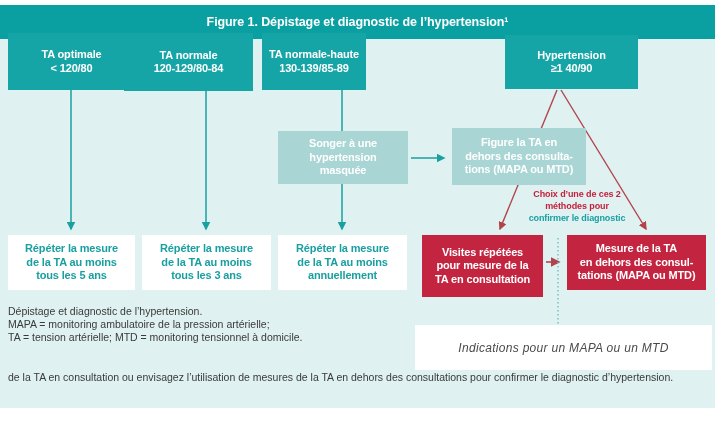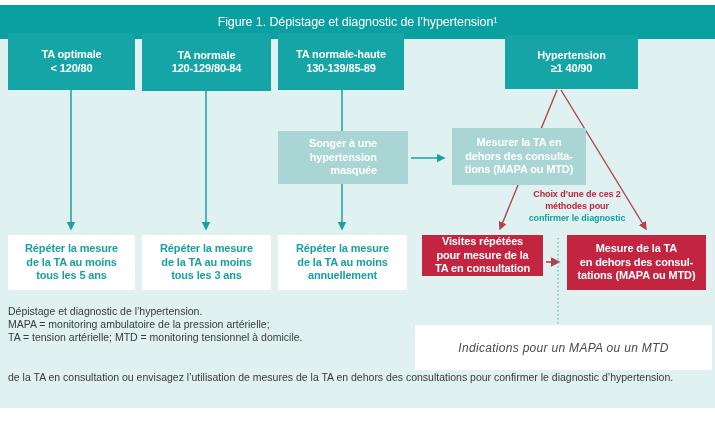--- a/index.html
+++ b/index.html
@@ -5,38 +5,38 @@
   :root{
     --teal-bar:#0aa0a2; --teal-box:#15a5a6; --teal-light-box:#a9d6d4;
     --mint-bg:#dff1f0; --crimson-box:#c32440; --red-line:#b2434c;
     --teal-text:#189fa1; --teal-line:#1aa0a1; --body-text:#3a3a3a;
   }
   html,body{margin:0;padding:0;}
   body{font-family:"Liberation Sans",sans-serif;background:#fff;}
   #figure{position:relative;width:715px;height:430px;background:#fff;overflow:hidden;}
   #mint{position:absolute;left:0;top:27px;width:715px;height:381px;background:var(--mint-bg,#dff1f0);}
   #titlebar{position:absolute;left:0;top:5px;width:715px;height:34px;background:var(--teal-bar,#0aa0a2);
-    color:#fff;font-weight:normal;font-size:12.5px;display:flex;align-items:center;justify-content:center;letter-spacing:-0.1px;}
+    color:#fff;font-weight:bold;font-size:12.5px;display:flex;align-items:center;justify-content:center;letter-spacing:-0.1px;}
   svg.connectors{position:absolute;left:0;top:0;width:715px;height:430px;pointer-events:none;}
   .box{position:absolute;display:flex;align-items:center;justify-content:center;text-align:center;
     white-space:pre-line;font-weight:bold;letter-spacing:-0.15px;line-height:1.22;}
   .teal{background:var(--teal-box,#15a5a6);color:#fff;font-size:11px;}
   .lightteal{background:var(--teal-light-box,#a9d6d4);color:#fff;font-size:11px;}
   .white{background:#fff;color:var(--teal-text,#189fa1);font-size:11px;}
   .red{background:var(--crimson-box,#c32440);color:#fff;font-size:11px;}
   .b-a{left:8px;top:33px;width:127px;height:57px;}
-  .b-b{left:142px;top:33px;width:129px;height:58px;justify-content:center;}
-  .b-c{left:278px;top:33px;width:126px;height:57px;text-align:center;}
+  .b-b{left:124px;top:33px;width:129px;height:58px;justify-content:center;}
+  .b-c{left:262px;top:33px;width:104px;height:57px;text-align:center;}
   .b-d{left:505px;top:35px;width:133px;height:54px;}
-  .b-songer{left:278px;top:131px;width:130px;height:53px;text-align:right;}
+  .b-songer{left:278px;top:131px;width:130px;height:53px;}
   .b-mesurer{left:452px;top:128px;width:134px;height:57px;}
   .b-w1{left:8px;top:235px;width:127px;height:55px;}
   .b-w2{left:142px;top:235px;width:129px;height:55px;}
   .b-w3{left:278px;top:235px;width:129px;height:55px;}
-  .b-r1{left:422px;top:235px;width:121px;height:41px;}
+  .b-r1{left:422px;top:235px;width:121px;height:62px;}
   .b-r2{left:567px;top:235px;width:139px;height:55px;}
   #choice-note{position:absolute;left:503px;top:188px;width:148px;text-align:center;
     font-weight:bold;font-size:9px;line-height:12px;letter-spacing:-0.1px;}
   #choice-note .rl{color:#c5203c;}
   #choice-note .tl{color:var(--teal-text,#189fa1);}
   #indications{position:absolute;left:415px;top:325px;width:297px;height:45px;background:#fff;
     display:flex;align-items:center;justify-content:center;font-style:italic;font-size:12px;color:#4a4a4a;letter-spacing:0.3px;}
   #footnotes{position:absolute;left:8px;top:305px;font-size:10.5px;line-height:13px;color:var(--body-text,#3a3a3a);}
   #paragraph{position:absolute;left:8px;top:371px;width:702px;font-size:10.5px;line-height:13.5px;color:var(--body-text,#3a3a3a);}
 </style>
@@ -80,21 +80,21 @@
   <div class="box teal b-b"><span>TA normale
 120-129/80-84</span></div>
   <div class="box teal b-c"><span>TA normale-haute
 130-139/85-89</span></div>
   <div class="box teal b-d"><span>Hypertension
 ≥1 40/90</span></div>
 
   <div class="box lightteal b-songer"><span>Songer à une
 hypertension
 masquée</span></div>
-  <div class="box lightteal b-mesurer"><span>Mesurer la TA en
+  <div class="box lightteal b-mesurer"><span>Figure la TA en
 dehors des consulta-
 tions (MAPA ou MTD)</span></div>
 
   <div id="choice-note">
     <div class="rl">Choix d’une de ces 2</div>
     <div class="rl">méthodes pour</div>
     <div class="tl">confirmer le diagnostic</div>
   </div>
 
   <div class="box white b-w1"><span>Répéter la mesure

